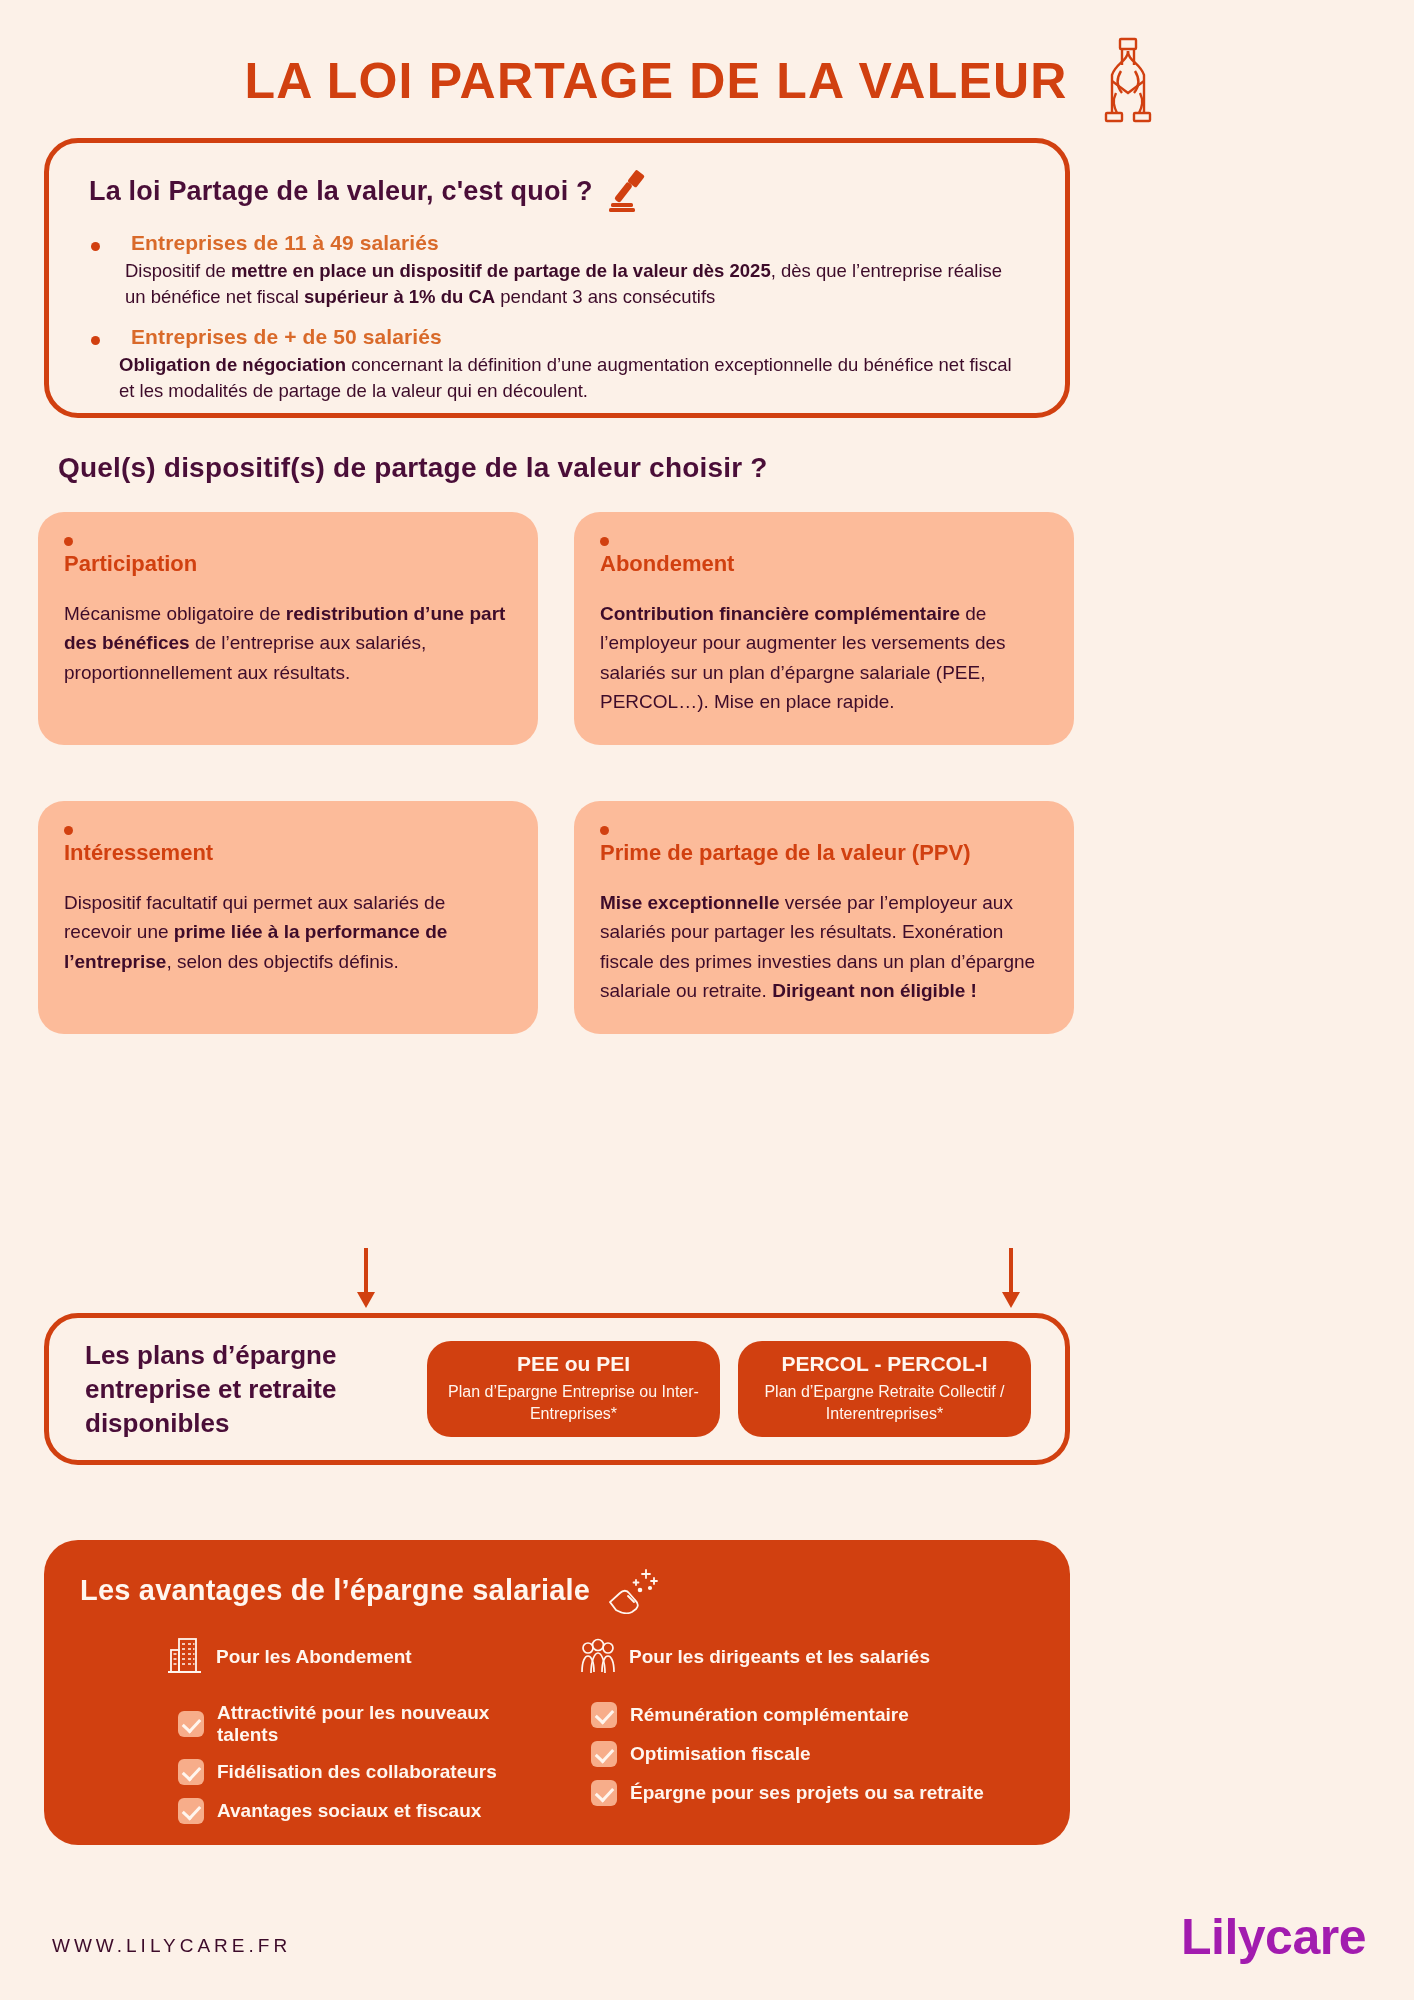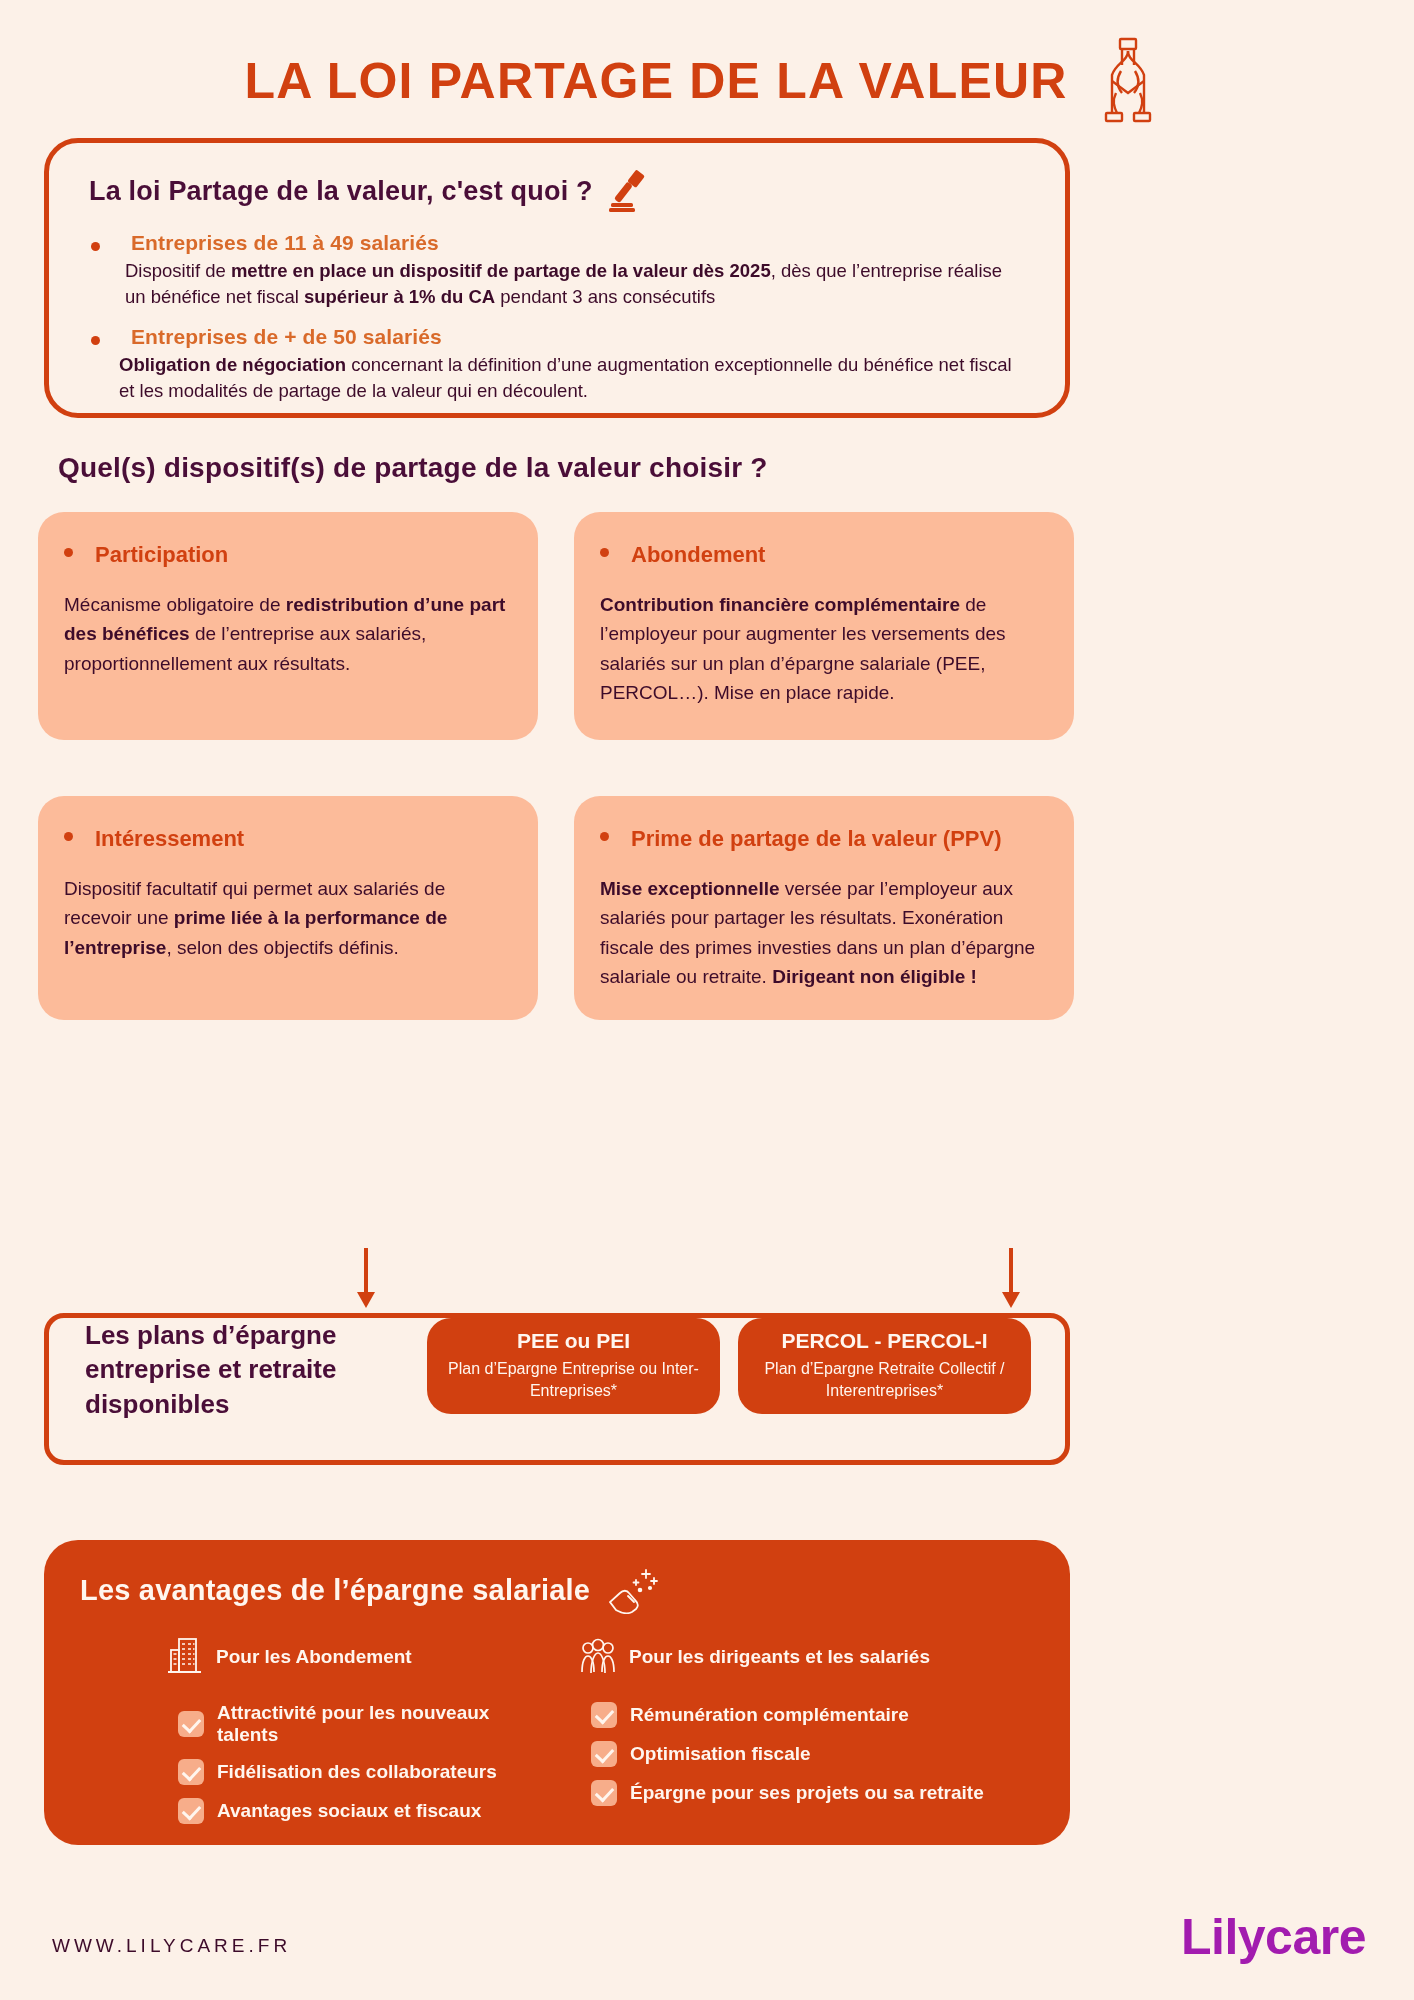--- a/index.html
+++ b/index.html
@@ -117,25 +117,25 @@
     background: #FCBB9A;
     border-radius: 26px;
     padding: 30px 28px 28px 26px;
   }
   .disp-card.tall { min-height: 228px; }
   .disp-card.tall2 { min-height: 212px; margin-top: 28px; }
 
   .card-head {
     display: flex;
     align-items: baseline;
-    gap: 22px;
     font-size: 22px;
     font-weight: 700;
     color: #D14010;
     margin-bottom: 22px;
+    flex-direction: column;
   }
   .card-head .dot {
     width: 9px; height: 9px;
     border-radius: 50%;
     background: #D14010;
     flex: 0 0 auto;
     position: relative;
     top: -5px;
   }
   .card-body {
@@ -148,23 +148,23 @@
   
   .arrow { position: absolute; width: 22px; height: 62px; }
   #arrow-left  { left: 355px; top: 1248px; }
   #arrow-right { left: 1000px; top: 1248px; }
 
   
   #box-plans {
     top: 1313px;
     height: 152px;
     display: flex;
+    align-items: center;
     padding: 0 34px 0 30px;
     gap: 18px;
-    border-radius: 20px;
   }
   .plans-title {
     font-size: 26px;
     font-weight: 800;
     color: #4A0E38;
     line-height: 1.32;
     width: 330px;
     flex: 0 0 auto;
     padding-left: 6px;
   }

